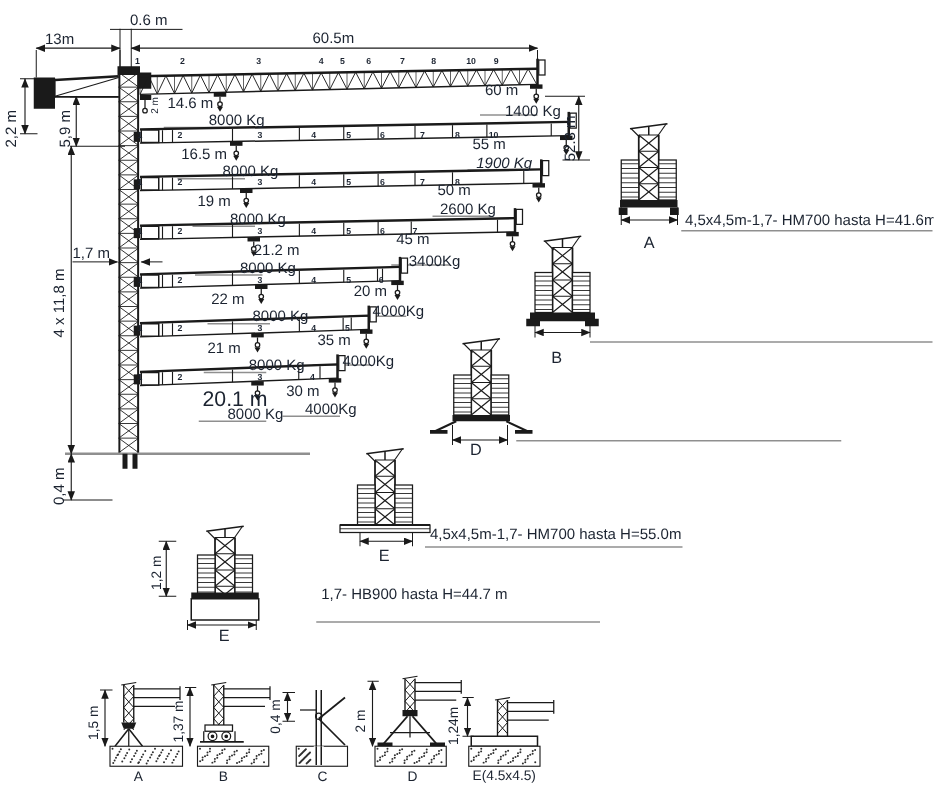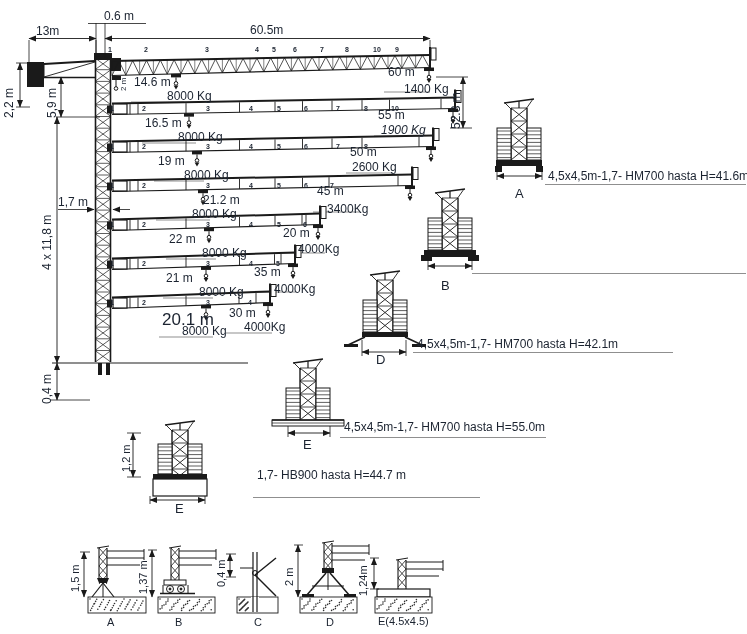--- a/index.html
+++ b/index.html
@@ -903,21 +903,20 @@
       <div class="lbl rot" style="left: 3px; top: 118px; font-size: 12px;">2,2 m</div>
       <div class="lbl rot" style="left: 46px; top: 118px; font-size: 12px;">5,9 m</div>
       <div class="lbl rot" style="left: 41px; top: 270px; font-size: 12px;">4 x 11,8 m</div>
       <div class="lbl rot" style="left: 41px; top: 404px; font-size: 12px;">0,4 m</div>
       <div class="lbl rot" style="left: 120px; top: 91px; font-size: 8px;">2 m</div>
       <div class="lbl rot" style="left: 450px; top: 129px; font-size: 12px;">52.3 m</div>
       <div class="lbl" style="left: 58px; top: 196px; font-size: 12px;">1,7 m</div>
       <div class="lbl" style="left: 548px; top: 170px; font-size: 12px;">4,5x4,5m-1,7- HM700 hasta H=41.6m</div>
       <div class="lbl" style="left: 515px; top: 187px; font-size: 13px;">A</div>
       <div class="lbl" style="left: 441px; top: 279px; font-size: 13px;">B</div>
-      <div class="lbl" style="left: 417px; top: 338px; font-size: 12px;">4,5x4,5m-1,7- HM700 hasta  H=42.1m</div>
       <div class="lbl" style="left: 376px; top: 353px; font-size: 13px;">D</div>
       <div class="lbl" style="left: 344px; top: 421px; font-size: 12px;">4,5x4,5m-1,7- HM700 hasta  H=55.0m</div>
       <div class="lbl" style="left: 303px; top: 438px; font-size: 13px;">E</div>
       <div class="lbl" style="left: 257px; top: 469px; font-size: 12px;">1,7- HB900 hasta H=44.7 m</div>
       <div class="lbl" style="left: 175px; top: 502px; font-size: 13px;">E</div>
       <div class="lbl rot" style="left: 121px; top: 472px; font-size: 11px;">1,2 m</div>
       <div class="lbl rot" style="left: 70px; top: 592px; font-size: 11px;">1,5 m</div>
       <div class="lbl rot" style="left: 138px; top: 594px; font-size: 11px;">1,37 m</div>
       <div class="lbl rot" style="left: 216px; top: 587px; font-size: 11px;">0,4 m</div>
       <div class="lbl rot" style="left: 284px; top: 586px; font-size: 11px;">2 m</div>

